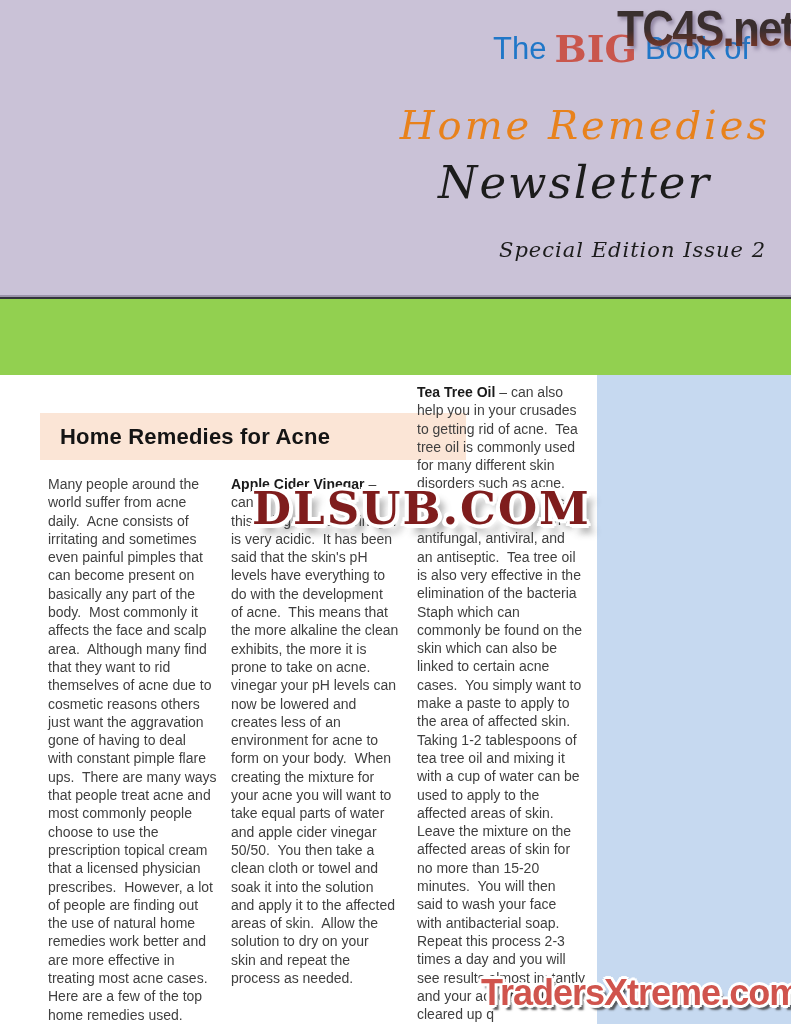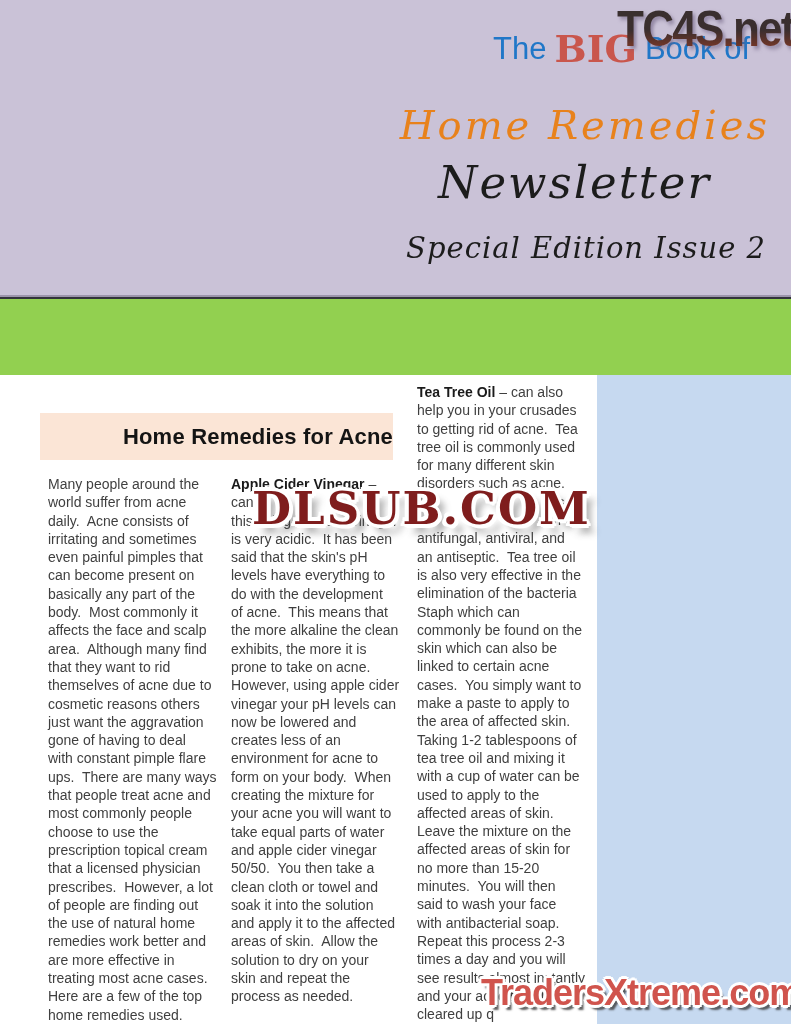--- a/index.html
+++ b/index.html
@@ -11,27 +11,27 @@
   .separator{position:absolute;top:295px;left:0;width:791px;height:4px;
              background:linear-gradient(180deg,#9c95ab 0,#9c95ab 45%,#33333b 45%,#33333b 100%);}
   .green-band{position:absolute;top:299px;left:0;width:791px;height:76px;background:#92D050;}
 
   .brand-line{position:absolute;top:26px;right:41px;display:flex;align-items:center;white-space:pre;}
   .brand-the,.brand-suffix{font-size:31px;color:#2077C8;letter-spacing:0;}
   .brand-big{font-family:"DejaVu Serif",serif;font-size:38px;font-weight:bold;color:#C9564C;margin:0 8px;}
   .script{font-family:"DejaVu Serif",serif;font-style:italic;white-space:pre;}
   .script-orange{position:absolute;top:102px;right:21px;font-size:40px;letter-spacing:3px;color:#E8821C;}
   .script-newsletter{position:absolute;top:156px;right:80px;font-size:45px;letter-spacing:2px;color:#1c1c1c;}
-  .script-edition{position:absolute;top:231px;right:25px;font-size:29px;letter-spacing:1px;color:#1c1c1c;}
+  .script-edition{position:absolute;top:238px;right:25px;font-size:21px;letter-spacing:1px;color:#1c1c1c;}
 
   
   .content{position:absolute;top:375px;left:0;width:791px;height:649px;background:#ffffff;}
   .blue-panel{position:absolute;top:0;left:597px;width:194px;height:649px;background:#C6D9F0;}
-  .headline-box{position:absolute;top:38px;left:40px;width:353px;height:47px;background:#FBE5D6;
-                display:flex;align-items:center;justify-content:flex-end;}
+  .headline-box{position:absolute;top:38px;left:40px;width:406px;height:47px;background:#FBE5D6;
+                display:flex;align-items:center;justify-content:flex-start;padding-left:20px;}
   .headline-box h1{margin:0;font-size:22px;font-weight:bold;color:#141414;letter-spacing:.2px;}
 
   .col{position:absolute;width:182px;}
   .col1{left:48px;top:100px;}
   .col2{left:231px;top:100px;}
   .col3{left:417px;top:8px;}
   .line{white-space:pre;font-size:14px;line-height:18.3px;color:#3f3f3f;}
   .line b{color:#1a1a1a;}
 
   
@@ -117,21 +117,20 @@
           <div class="line">can</div>
           <div class="line">this being because vinegar</div>
           <div class="line">is very acidic.  It has been</div>
           <div class="line">said that the skin's pH</div>
           <div class="line">levels have everything to</div>
           <div class="line">do with the development</div>
           <div class="line">of acne.  This means that</div>
           <div class="line">the more alkaline the clean</div>
           <div class="line">exhibits, the more it is</div>
           <div class="line">prone to take on acne.</div>
-          <div class="line">However, using apple cider</div>
           <div class="line">vinegar your pH levels can</div>
           <div class="line">now be lowered and</div>
           <div class="line">creates less of an</div>
           <div class="line">environment for acne to</div>
           <div class="line">form on your body.  When</div>
           <div class="line">creating the mixture for</div>
           <div class="line">your acne you will want to</div>
           <div class="line">take equal parts of water</div>
           <div class="line">and apple cider vinegar</div>
           <div class="line">50/50.  You then take a</div>

